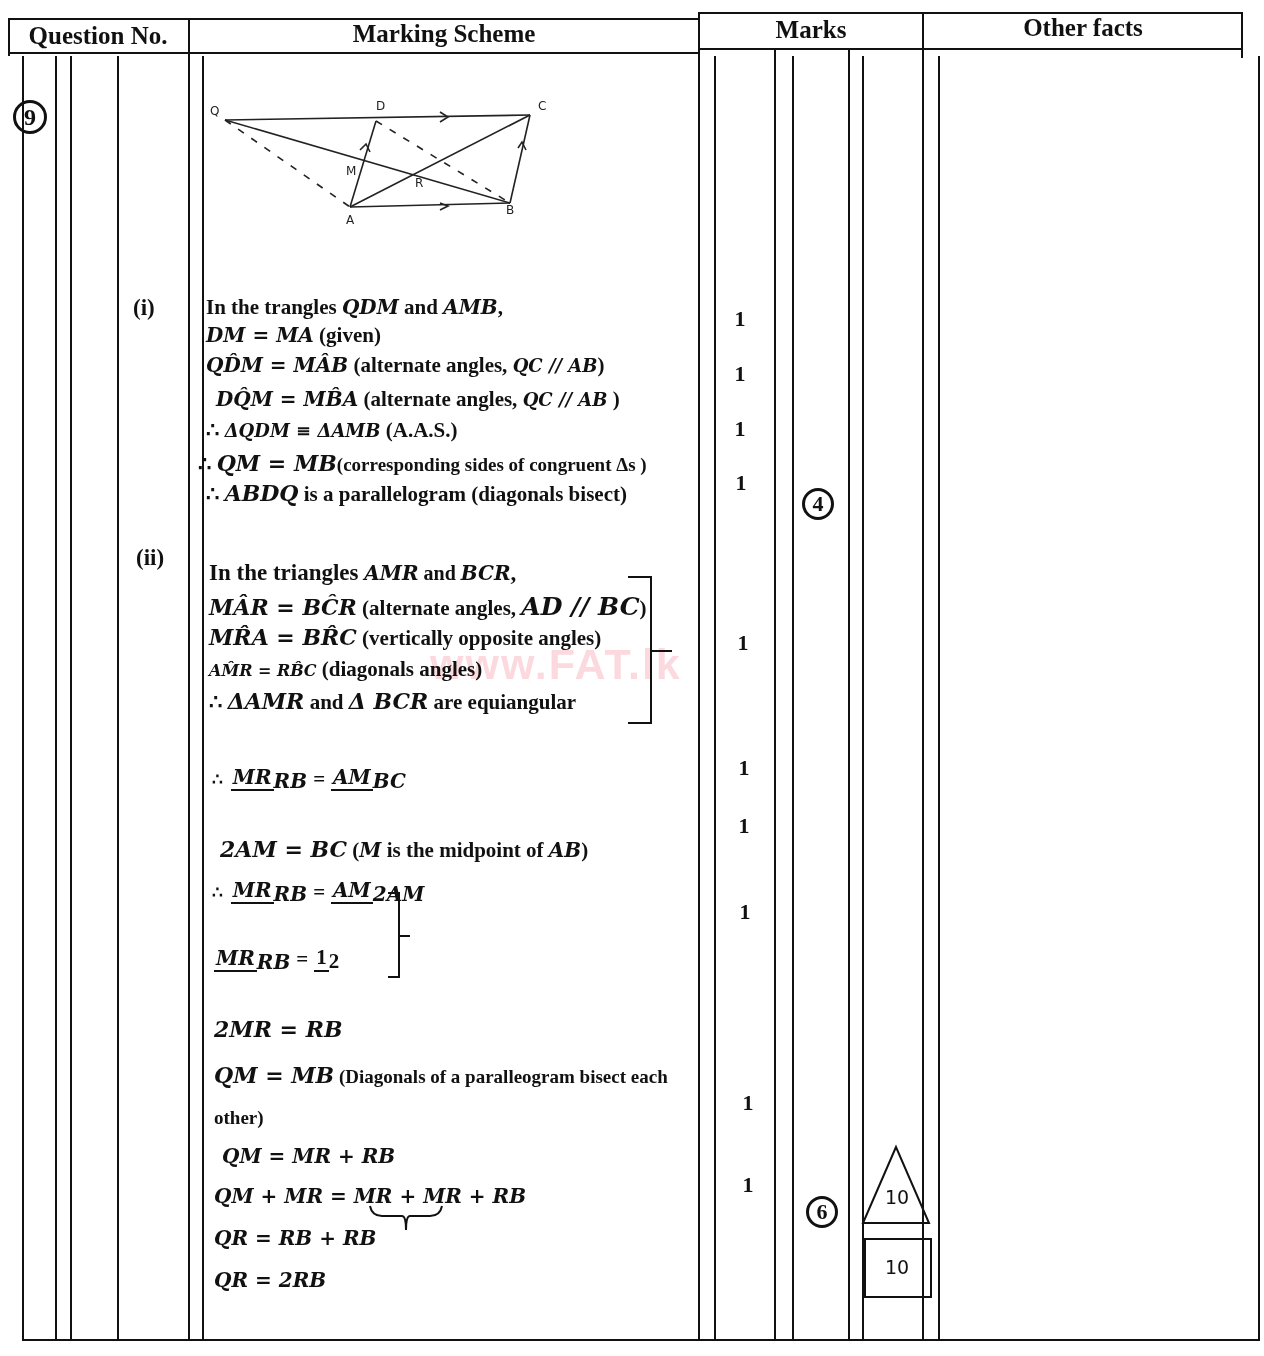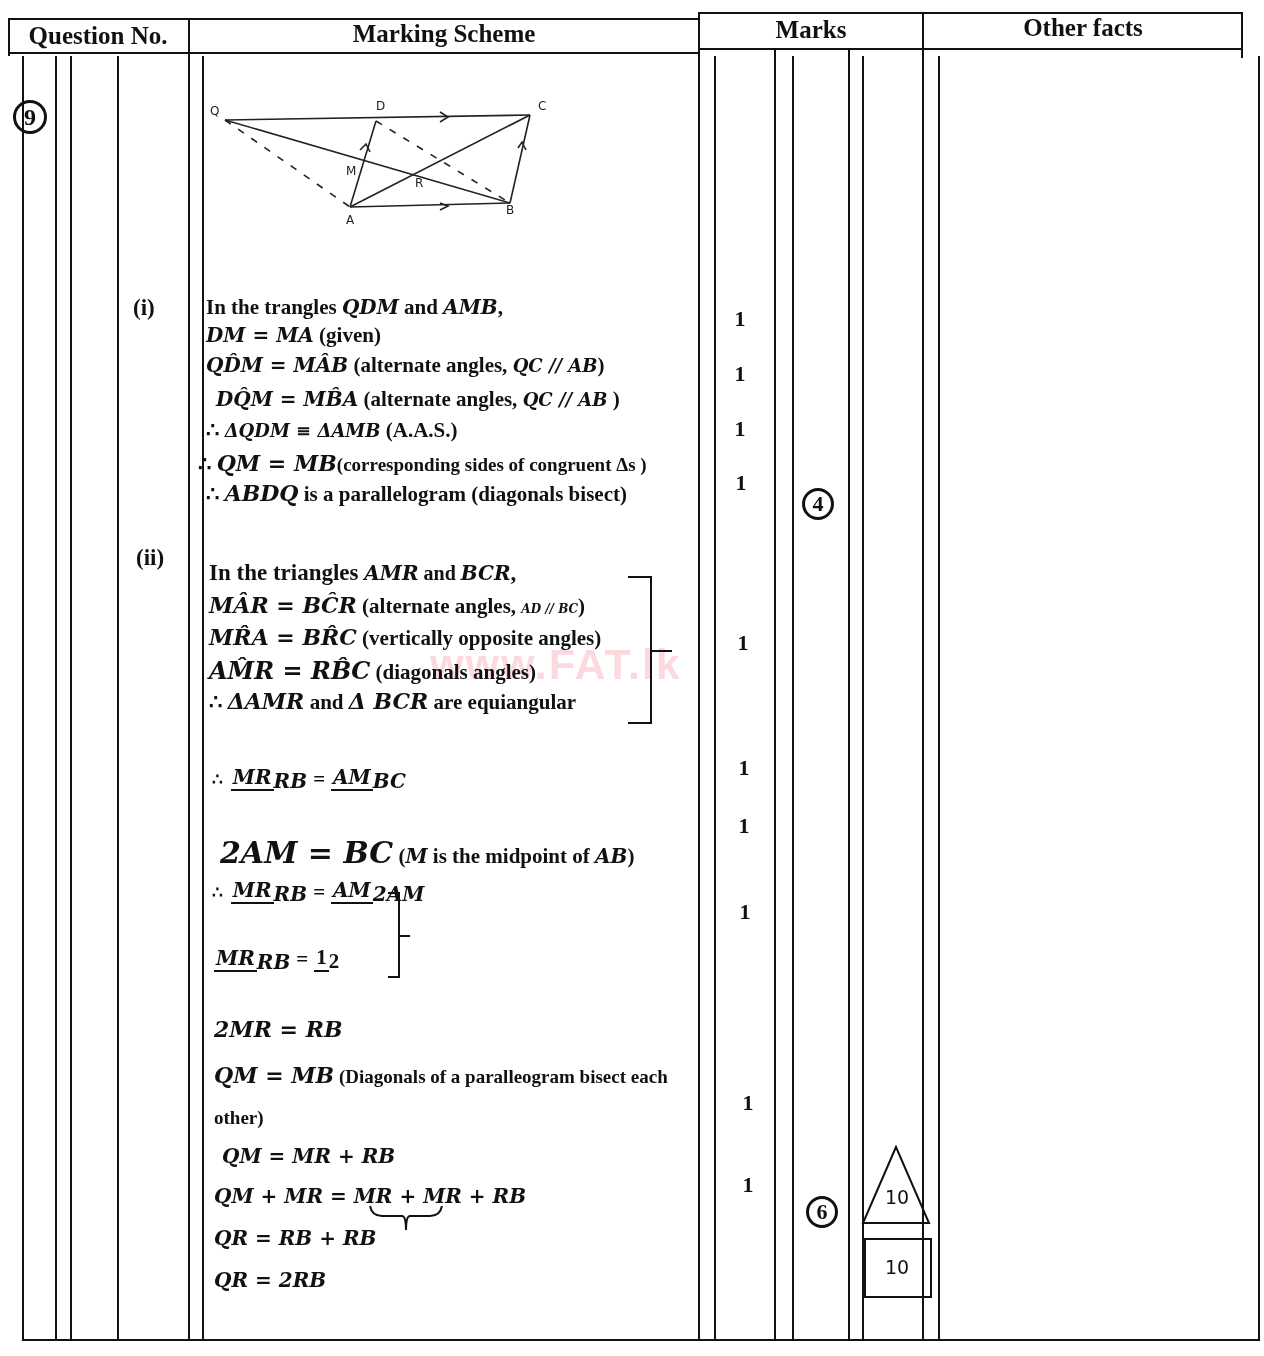--- a/index.html
+++ b/index.html
@@ -135,27 +135,27 @@
 <div class="mark" style="left:730px; top:416px;">1</div>
 <div class="mark" style="left:731px; top:470px;">1</div>
 <div class="circ" style="left:802px; top:488px;">4</div>
 
 <div class="txt" style="left:136px; top:546px; font-size:23px;">(ii)</div>
 
 <div class="txt" style="left:209px; top:561px; font-size:23px;">
   <span>In the triangles </span><span class="m">AMR</span><span style="font-size:20px;"> and </span><span class="m">BCR</span><span>,</span>
 </div>
 <div class="txt" style="left:209px; top:594px;">
-  <span class="m" style="font-size:22px;">MÂR = BĈR</span><span> (alternate angles, </span><span class="m" style="font-size:12px;">AD // BC</span><span>)</span>
+  <span class="m" style="font-size:22px;">MÂR = BĈR</span><span> (alternate angles, </span><span class="m" style="font-size:25px;">AD // BC</span><span>)</span>
 </div>
 <div class="txt" style="left:209px; top:626px;">
   <span class="m" style="font-size:22px;">MR̂A = BR̂C</span><span> (vertically opposite angles)</span>
 </div>
 <div class="txt" style="left:209px; top:659px;">
-  <span class="m" style="font-size:24px;">AM̂R = RB̂C</span><span> (diagonals angles)</span>
+  <span class="m" style="font-size:16px;">AM̂R = RB̂C</span><span> (diagonals angles)</span>
 </div>
 <div class="txt" style="left:209px; top:690px;">
   <span>∴ </span><span class="m" style="font-size:22px;">ΔAMR</span><span> and </span><span class="m" style="font-size:22px;">Δ BCR</span><span> are equiangular</span>
 </div>
 
 <div class="bracket" style="left:628px; top:576px; width:22px; height:144px;">
     <div class="tick"></div>
   </div>
 
 <div class="frac txt" style="left:212px; top:767px;">
@@ -165,21 +165,21 @@
       <span class="d m">RB</span>
     </span>
   <span>=</span>
   <span class="fr">
       <span class="n m">AM</span>
       <span class="d m">BC</span>
     </span>
 </div>
 
 <div class="txt" style="left:220px; top:838px;">
-  <span class="m" style="font-size:30px;">2AM = BC</span><span> (</span><span class="m">M</span><span> is the midpoint of </span><span class="m">AB</span><span>)</span>
+  <span class="m" style="font-size:22px;">2AM = BC</span><span> (</span><span class="m">M</span><span> is the midpoint of </span><span class="m">AB</span><span>)</span>
 </div>
 
 <div class="frac txt" style="left:212px; top:880px;">
   <span style="font-size:17px; margin-right:2px;">∴</span>
   <span class="fr">
       <span class="n m">MR</span>
       <span class="d m">RB</span>
     </span>
   <span>=</span>
   <span class="fr">

